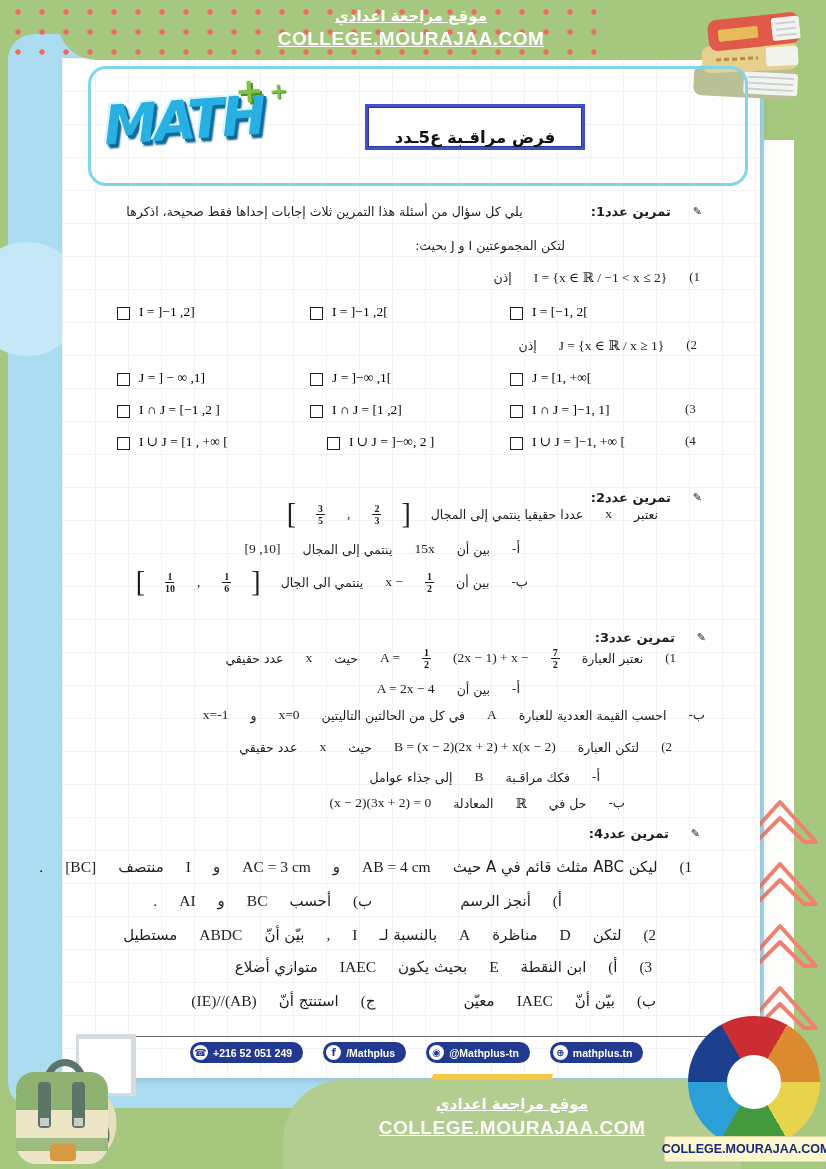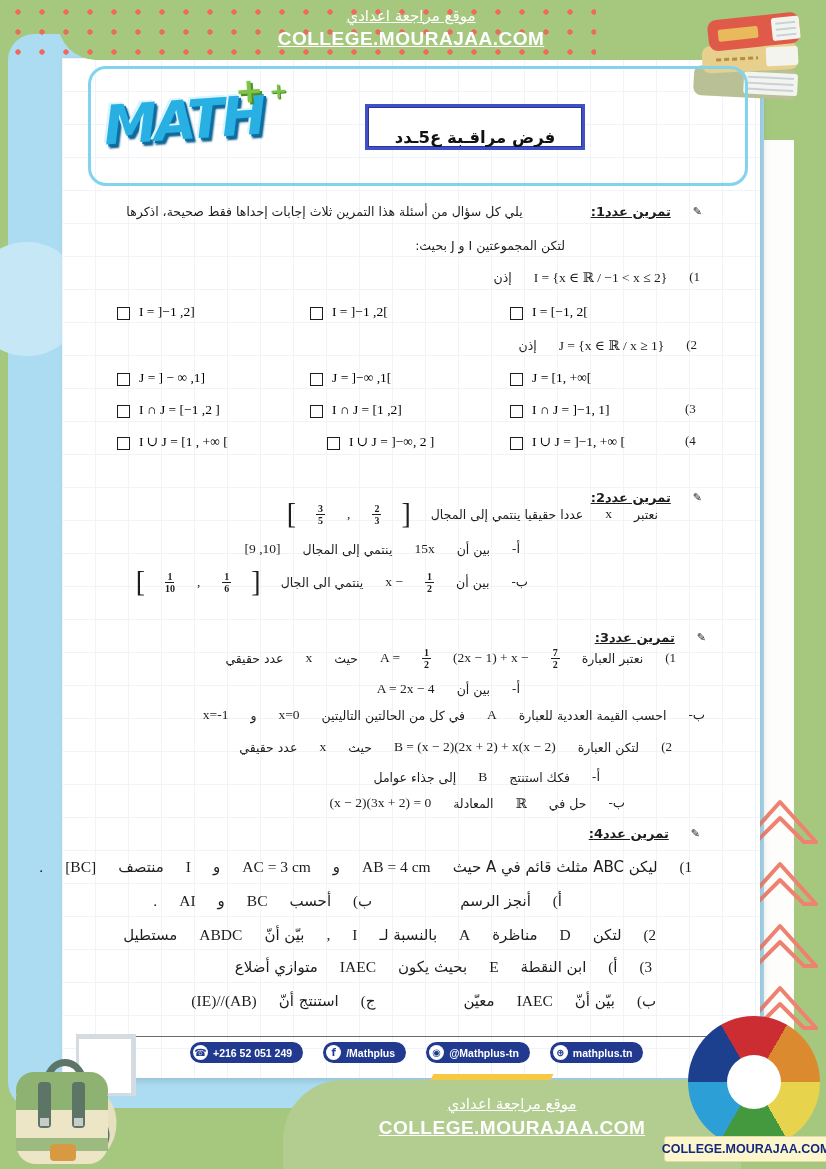--- a/index.html
+++ b/index.html
@@ -6,35 +6,35 @@
   #app{position:relative;width:826px;height:1169px;overflow:hidden;background:#a5c87e;font-family:"DejaVu Sans",sans-serif;}
   .abs{position:absolute;}
   .dots{left:0;top:0;width:596px;height:62px;background-image:radial-gradient(circle,#ee6a5c 2.4px,rgba(0,0,0,0) 3px);background-size:24px 20px;background-position:6px 2px;}
   .panel{left:8px;top:34px;width:756px;height:1074px;background:#abdcf2;border-radius:26px;}
   .pale-circle{left:-30px;top:242px;width:114px;height:114px;border-radius:50%;background:#c6e8f6;}
   .white-strip{left:764px;top:140px;width:30px;height:936px;background:#fdfdfb;}
   .page{left:62px;top:58px;width:698px;height:1020px;background:#fff;box-shadow:3px 3px 6px rgba(90,110,125,.25);
     background-image:linear-gradient(#f0f4f8 1px,rgba(0,0,0,0) 1px),linear-gradient(90deg,#f0f4f8 1px,rgba(0,0,0,0) 1px);background-size:33px 33px;}
   .blob-top{left:58px;top:0;width:706px;height:60px;background:#a5c87e;border-radius:0 0 38px 38px;}
   .site-head{left:58px;top:6px;width:706px;text-align:center;color:#fff;line-height:1.35;}
-  .site-l1{font-size:15px;font-weight:normal;text-decoration:underline;}
+  .site-l1{font-size:15px;font-weight:bold;text-decoration:underline;}
   .site-l2{font-size:19px;font-weight:bold;text-decoration:underline;font-family:"Liberation Sans",sans-serif;letter-spacing:.5px;}
   .card{left:88px;top:66px;width:654px;height:114px;border:3px solid #82d3ee;border-radius:18px;}
   .mathlogo{left:104px;top:88px;width:190px;height:80px;transform:rotate(-4deg);}
   .mathword{font-weight:bold;font-style:italic;font-size:54px;letter-spacing:-3px;color:#29b0e2;
     text-shadow:-2px -2px 0 #d8f4ff,2px 2px 0 #0b6fa6,3px 4px 2px #0a5b88;}
   .plus1{position:absolute;right:28px;top:-14px;font-size:34px;font-weight:900;color:#7cc24b;text-shadow:2px 2px 0 #4e8d27,-1px -1px 0 #e8ffd8;}
   .plus2{position:absolute;right:4px;top:-4px;font-size:22px;font-weight:900;color:#7cc24b;text-shadow:1px 1px 0 #4e8d27;}
   .titlebox{left:365px;top:104px;width:214px;height:40px;border:3px solid #4050c8;box-shadow:inset 0 0 0 1px #2b3690;display:flex;align-items:flex-end;justify-content:center;background:#fff;}
   .titletext{font-weight:bold;font-size:16.5px;color:#111;}
   .ln{position:absolute;display:flex;align-items:center;gap:22px;height:22px;direction:ltr;color:#1d1d1d;white-space:nowrap;}
   .ar{direction:rtl;unicode-bidi:isolate;font-size:12.5px;}
   .m{font-family:"Liberation Serif","DejaVu Serif",serif;font-size:13.5px;}
   .mk{font-family:"Liberation Serif","DejaVu Serif",serif;font-size:13px;direction:ltr;unicode-bidi:isolate;}
-  .hd{font-weight:bold;text-decoration:underline;font-size:13px;}
+  .hd{font-weight:bold;font-size:13px;}
   .pen{font-size:11px;}
   .b4 .ar{font-size:15px;} .b4 .m{font-size:15.5px;} .b4 .mk{font-size:15px;}
   .opt{position:absolute;display:flex;align-items:flex-end;gap:9px;height:20px;}
   .chk{width:11px;height:11px;border:1.6px solid #1d1d1d;flex:0 0 auto;background:#fff;}
   .frac{display:inline-flex;flex-direction:column;align-items:center;font-family:"Liberation Serif",serif;font-size:10px;line-height:1.1;font-weight:bold;color:#1d1d1d;}
   .fn{border-bottom:1px solid #1d1d1d;padding:0 2px;}
   .br{font-family:"Liberation Serif",serif;font-size:28px;font-weight:400;line-height:.9;transform:scaleY(1.05);margin:0 -2px;}
   .sp24{width:24px;} .sp44{width:44px;}
   .hrline{left:104px;top:1036px;width:636px;height:1px;background:#6b6b6b;}
   .badges{left:190px;top:1042px;display:flex;gap:20px;}
@@ -267,21 +267,21 @@
     <span class="ar">عدد حقيقي</span>
     <span class="m">x</span>
     <span class="ar">حيث</span>
     <span class="m">B = (x − 2)(2x + 2) + x(x − 2)</span>
     <span class="ar">لتكن العبارة</span>
     <span class="mk">(2</span>
   </div>
   <div class="ln" style="top:766px;right:226px">
     <span class="ar">إلى جذاء عوامل</span>
     <span class="m">B</span>
-    <span class="ar">فكك استنتج</span>
+    <span class="ar">فكك مراقـبة</span>
     <span class="mk">-أ</span>
   </div>
   <div class="ln" style="top:792px;right:201px">
     <span class="m">(x − 2)(3x + 2) = 0</span>
     <span class="ar">المعادلة</span>
     <span class="m">ℝ</span>
     <span class="ar">حل في</span>
     <span class="mk">-ب</span>
   </div>
 

